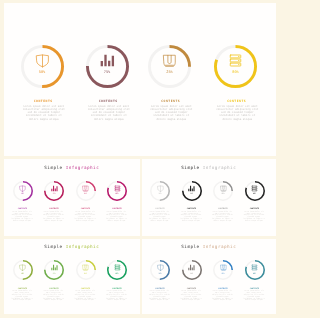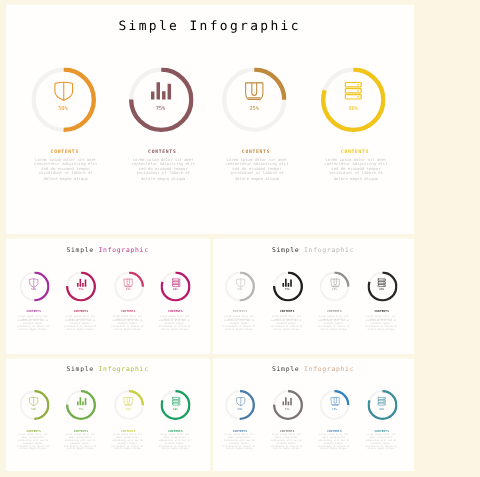--- a/index.html
+++ b/index.html
@@ -30,24 +30,20 @@
      font-size:4.3px;letter-spacing:.46px;white-space:nowrap;line-height:5px;}
   .mini .col{width:24px;}
   .mini .lbl{position:absolute;left:0;top:26.8px;width:24px;text-align:center;font-size:1.75px;letter-spacing:.15px;font-weight:bold;line-height:2px;}
   .mini .body{position:absolute;left:0.2px;top:30.4px;width:22.5px;text-align:center;font-size:1.55px;line-height:1.8px;color:#d0cecb;}
 </style>
 </head>
 <body>
 
 <div class="sheet">
   <section class="panel hero" id="hero" style="left:4px;top:3px;width:271.5px;height:153px">
-    <div class="hero-title">
-      <span>Simple</span>
-      <span>Infographic</span>
-    </div>
 
   <div class="col" style="left:16px;top:41.6px">
     <div class="ring" style="width:43px;height:43px">
     <svg width="43" height="43" viewBox="0 0 43 43">
       <circle cx="21.5" cy="21.5" r="20.05" fill="none" stroke="#f3f2f1" stroke-width="2.9"></circle>
       <circle cx="21.5" cy="21.5" r="20.05" fill="none" stroke="#e8962c" stroke-width="2.9" stroke-dasharray="62.98893270447535 63.98893270447535" transform="rotate(-90 21.5 21.5)" stroke-linecap="butt"></circle>
     </svg>
     <span class="ico" style="top:8.8px;color:#e8962c"><span style="display:inline-block;width:15px;height:15px"><svg viewBox="0 0 24 24" fill="none" stroke="currentColor" stroke-width="1.15" stroke-linecap="round" stroke-linejoin="round">
                 <path d="M2.6 4.3q9.4-2.6 18.8 0v8.9c0 4.1-4.2 6.7-9.4 8.9-5.2-2.2-9.4-4.8-9.4-8.9z"></path>
                 <path d="M12 3.2v19.3"></path>

